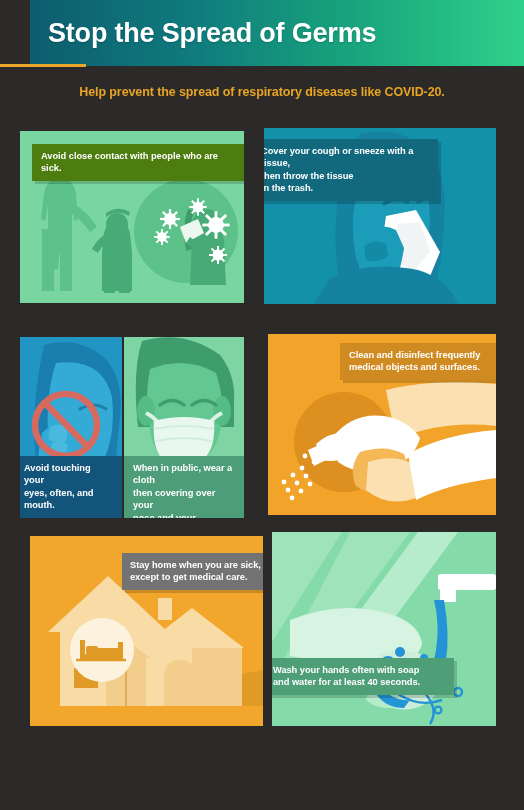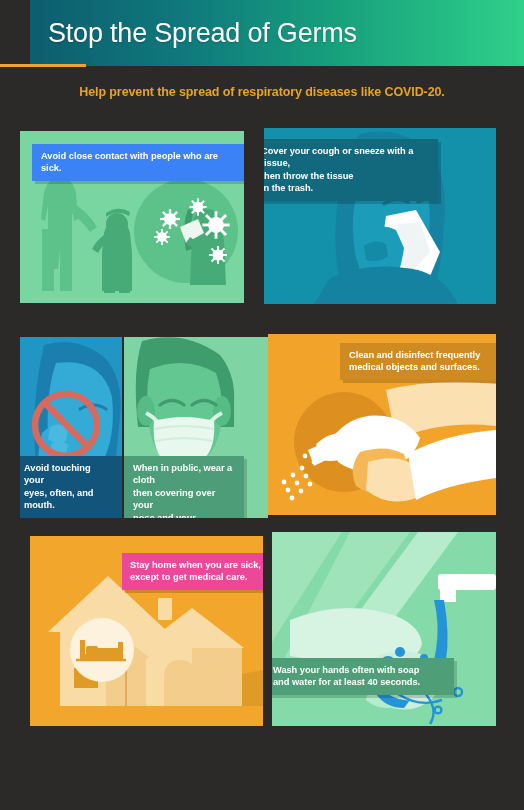--- a/index.html
+++ b/index.html
@@ -13,21 +13,21 @@
   }
 
   
   .header-wrap { position:absolute; left:0; top:0; width:524px; height:80px; }
   .header-bar {
     position:absolute; left:30px; top:0; width:494px; height:66px;
     background:linear-gradient(90deg,#0d5d6e 0%, #0f7a7d 32%, #17a07c 62%, #2fd08a 100%);
     display:flex; align-items:center;
   }
   .header-title {
-    color:#ffffff; font-size:27px; font-weight:normal;
+    color:#ffffff; font-size:27px; font-weight:bold;
     letter-spacing:-0.2px; padding-left:18px;
     text-shadow:0 1px 2px rgba(0,0,0,.18);
   }
   .header-accent {
     position:absolute; left:0; top:64px; width:86px; height:3px;
     background:#eaa72e;
   }
   .subtitle {
     position:absolute; left:0; top:85px; width:524px;
     text-align:center; color:#e8a423;
@@ -41,41 +41,41 @@
   .caption {
     position:absolute; z-index:6;
     color:#ffffff; font-size:9.3px; font-weight:bold;
     line-height:12.4px; letter-spacing:-0.05px;
     padding:6px 9px 6px 9px;
     box-shadow:3px 3px 0 rgba(0,0,0,0.17);
   }
 
   
   #p1 { left:20px; top:131px; width:224px; height:172px; background:#7ad6a0; }
-  #p1 .cap { left:12px; top:13px; width:214px; background:#3b82f6; }
+  #p1 .cap { left:12px; top:13px; width:214px; background:#4d7c0f; }
 
   
   #p2 { left:264px; top:128px; width:232px; height:176px; background:#1391ab; }
   #p2 .cap { left:-12px; top:11px; width:186px; background:#12697e; }
 
   
   #p3 { left:20px; top:337px; width:102px; height:181px; background:#2196c4; }
   #p3 .cap { left:-5px; top:119px; width:107px; background:#13557a; }
 
   
-  #p4 { left:124px; top:337px; width:144px; height:181px; background:#7fd4a3; }
+  #p4 { left:124px; top:337px; width:120px; height:181px; background:#7fd4a3; }
   #p4 .cap { left:0px; top:119px; width:120px; background:#4c9d78; }
 
   
   #p5 { left:268px; top:334px; width:228px; height:181px; background:#fde047; }
   #p5 .cap { left:72px; top:9px; width:164px; background:#cf8b22; }
 
   
   #p6 { left:30px; top:536px; width:233px; height:190px; background:#f2a72c; }
-  #p6 .cap { left:92px; top:17px; width:154px; background:#ec4899;padding-left:8px; }
+  #p6 .cap { left:92px; top:17px; width:154px; background:#737373;padding-left:8px; }
 
   
   #p7 { left:272px; top:532px; width:224px; height:194px; background:#84dba9;padding-left:20px; }
   #p7 .cap { left:-8px; top:126px; width:190px; background:#4e9f77; }
 
   
   .footer { position:absolute; left:0; top:730px; width:524px; height:80px; }
 </style>
 </head>
 <body>

